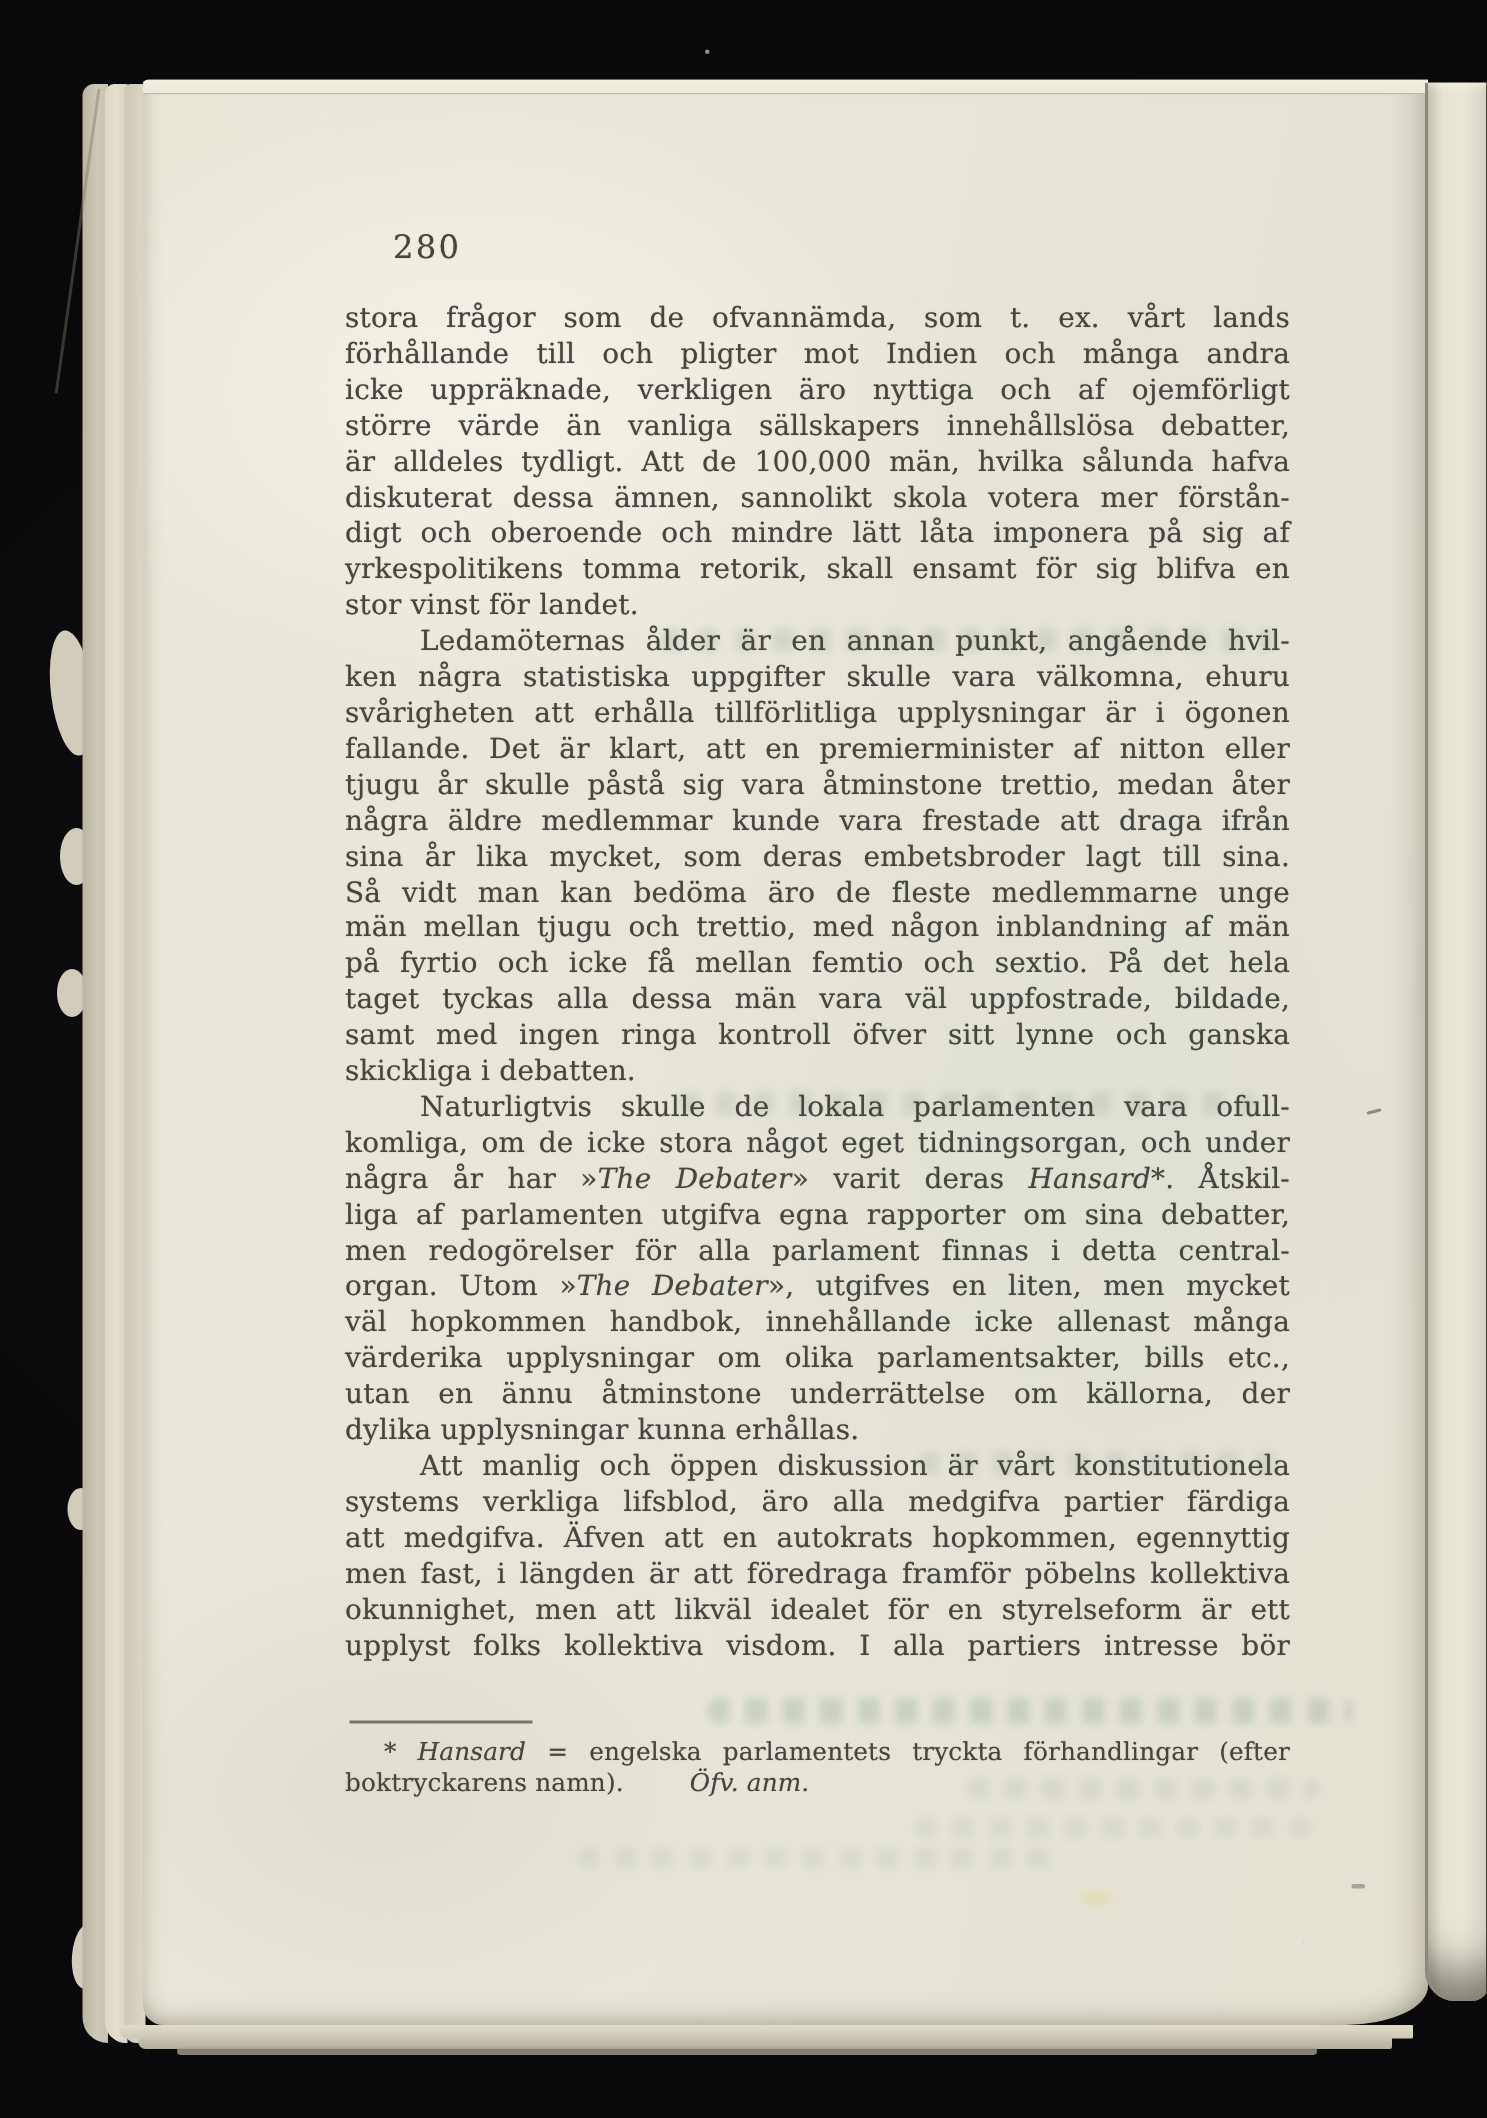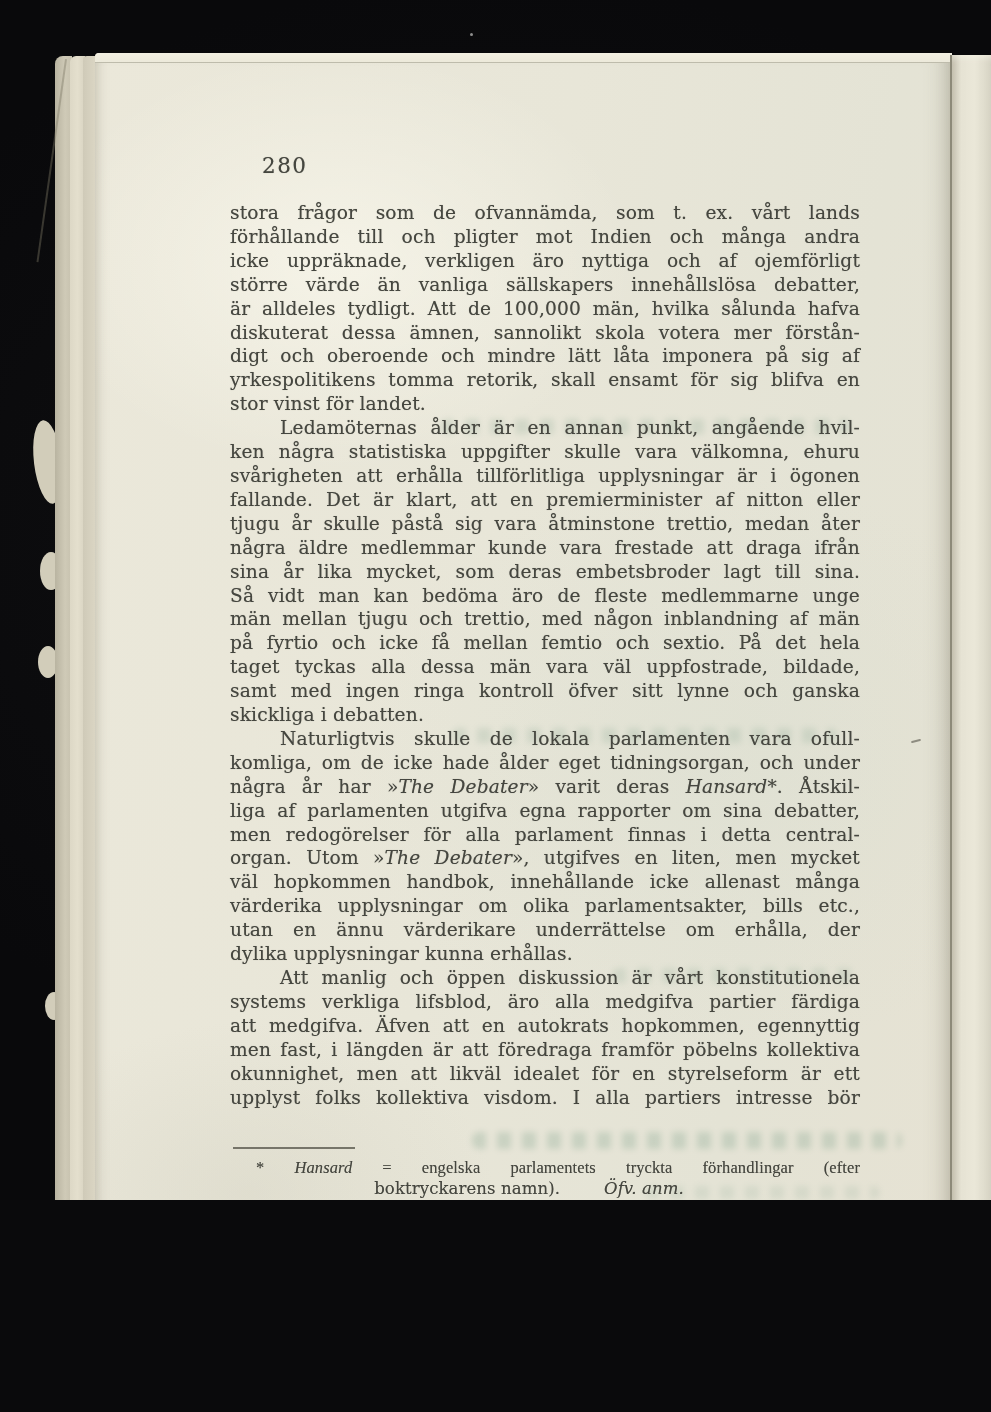--- a/index.html
+++ b/index.html
@@ -1,16 +1,16 @@
 <!DOCTYPE html>
 <html><head>
 <meta charset="utf-8">
 <style>
   html,body{margin:0;padding:0;background:#0a0a0c;}
-  .scene{position:relative;width:991px;height:1200px;background:
+  .scene{position:relative;width:991px;height:1412px;background:
     radial-gradient(ellipse 900px 700px at 50% 45%, #101012 0%, #09090b 80%);
     overflow:hidden;font-family:"DejaVu Serif", serif;}
   .abs{position:absolute;}
 
   
   .edge-strip{position:absolute;top:56px;height:1306px;}
   .strip1{left:55px;width:17px;background:linear-gradient(90deg,#b9b4a1,#cfcab7 60%,#c6c1ae);border-radius:10px 0 0 22px;}
   .strip2{left:70px;width:15px;background:linear-gradient(90deg,#ddd8c6,#e4dfcd 50%,#d8d3c1);border-radius:6px 0 0 14px;}
   .strip3{left:83px;width:14px;background:linear-gradient(90deg,#cfcab8,#dcd7c5);border-radius:4px 0 0 8px;}
   .chip{position:absolute;background:#d2cdba;border-radius:50%;}
@@ -53,22 +53,22 @@
     font-size:18.6px;line-height:23.9px;color:#45463f;letter-spacing:.15px;
     text-shadow:0 0 .7px rgba(69,70,63,.5);}
   .line{text-align:justify;text-align-last:justify;text-justify:inter-word;}
   .line.indent{padding-left:50px;}
   .line.endline{text-align-last:left;}
   .footnote-sep{position:absolute;left:138px;top:1094px;width:122px;height:2px;
     background:rgba(82,80,69,.75);}
   .footnote{position:absolute;left:135px;top:1104px;width:630px;
     font-size:16.5px;line-height:21px;color:#45463f;letter-spacing:.1px;
     text-shadow:0 0 .6px rgba(69,70,63,.5);}
-  .fn-line1{text-align:justify;text-align-last:justify;padding-left:26px;font-family:Liberation Serif, serif;}
-  .fn-line2{display:flex;justify-content:center;}
+  .fn-line1{text-align:justify;text-align-last:justify;padding-left:26px;}
+  .fn-line2{display:flex;justify-content:flex-start;}
   .fn-right{padding-right:32px;margin-left:44px;}
 
   
   .ghost{position:absolute;height:15px;border-radius:7px;
     background:repeating-linear-gradient(90deg, rgba(104,146,122,.55) 0 14px, rgba(104,146,122,0) 14px 25px);
     filter:blur(3px);}
   .stain{position:absolute;border-radius:50%;filter:blur(2px);}
   .speck{position:absolute;border-radius:2px;}
   .dust{position:absolute;width:3px;height:3px;border-radius:50%;background:#d6d6d2;opacity:.65;}
 </style>
@@ -126,28 +126,28 @@
         <div class="line">tjugu år skulle påstå sig vara åtminstone trettio, medan åter</div>
         <div class="line">några äldre medlemmar kunde vara frestade att draga ifrån</div>
         <div class="line">sina år lika mycket, som deras embetsbroder lagt till sina.</div>
         <div class="line">Så vidt man kan bedöma äro de fleste medlemmarne unge</div>
         <div class="line">män mellan tjugu och trettio, med någon inblandning af män</div>
         <div class="line">på fyrtio och icke få mellan femtio och sextio.  På det hela</div>
         <div class="line">taget tyckas alla dessa män vara väl uppfostrade, bildade,</div>
         <div class="line">samt med ingen ringa kontroll öfver sitt lynne och ganska</div>
         <div class="line endline">skickliga i debatten.</div>
         <div class="line indent">Naturligtvis skulle de lokala parlamenten vara ofull-</div>
-        <div class="line">komliga, om de icke hade ålder eget tidningsorgan, och under</div>
+        <div class="line">komliga, om de icke stora något eget tidningsorgan, och under</div>
         <div class="line">några år har »<i>The Debater</i>» varit deras <i>Hansard</i>*.  Åtskil-</div>
         <div class="line">liga af parlamenten utgifva egna rapporter om sina debatter,</div>
         <div class="line">men redogörelser för alla parlament finnas i detta central-</div>
         <div class="line">organ.  Utom »<i>The Debater</i>», utgifves en liten, men mycket</div>
         <div class="line">väl hopkommen handbok, innehållande icke allenast många</div>
         <div class="line">värderika upplysningar om olika parlamentsakter, bills etc.,</div>
-        <div class="line">utan en ännu värderikare underrättelse om erhålla, der</div>
+        <div class="line">utan en ännu åtminstone underrättelse om källorna, der</div>
         <div class="line endline">dylika upplysningar kunna erhållas.</div>
         <div class="line indent">Att manlig och öppen diskussion är vårt konstitutionela</div>
         <div class="line">systems verkliga lifsblod, äro alla medgifva partier färdiga</div>
         <div class="line">att medgifva.  Äfven att en autokrats hopkommen, egennyttig</div>
         <div class="line">men fast, i längden är att föredraga framför pöbelns kollektiva</div>
         <div class="line">okunnighet, men att likväl idealet för en styrelseform är ett</div>
         <div class="line">upplyst folks kollektiva visdom.  I alla partiers intresse bör</div>
       </div>
 
     <div class="footnote-sep"></div>

